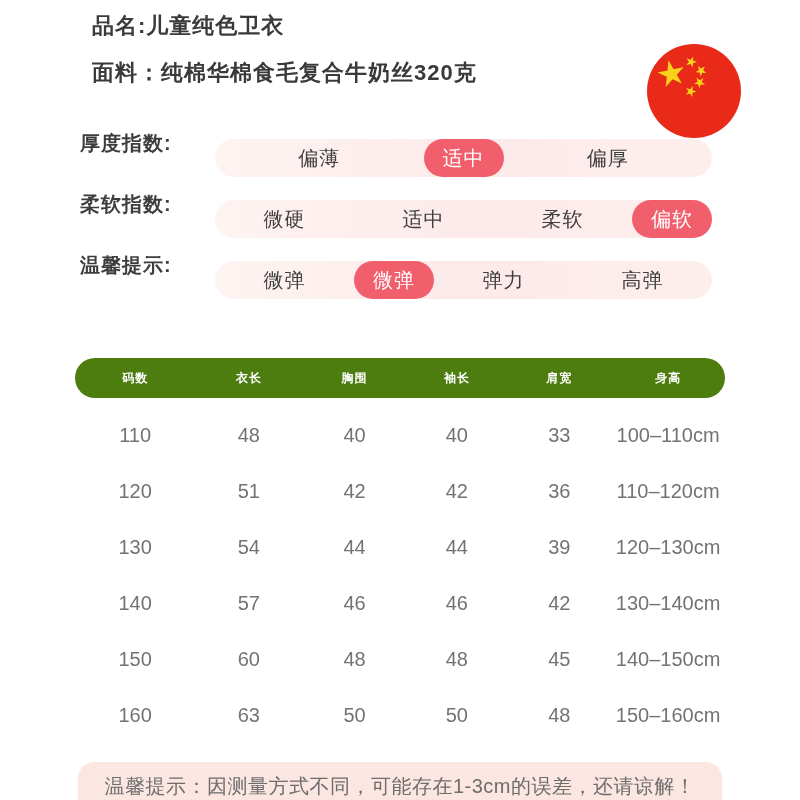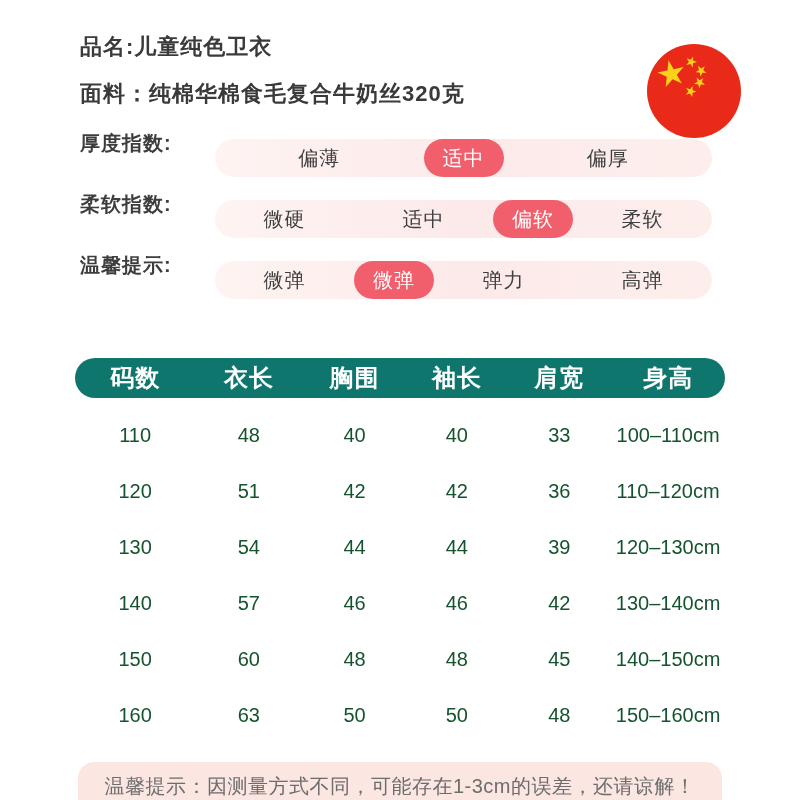--- a/index.html
+++ b/index.html
@@ -6,23 +6,23 @@
   body {
     width: 800px; height: 800px;
     background: #ffffff;
     font-family: "Liberation Sans", "DejaVu Sans", sans-serif;
     overflow: hidden;
   }
   .page { position: relative; width: 800px; height: 800px; overflow: hidden; background:#fff; }
 
   
   .prod-line {
-    position: absolute; left: 80px;
+    position: absolute; left: 92px;
     font-size: 22px; font-weight: 700; color: #3a3a3a;
-    letter-spacing: 1px; white-space: nowrap; margin-top: 21px;
+    letter-spacing: 1px; white-space: nowrap;
   }
   .prod-name   { top: 11px; }
   .prod-fabric { top: 58px; }
 
   
   .flag { position: absolute; left: 647px; top: 44px; width: 94px; height: 94px; z-index: 5; }
 
   
   .idx-row { position: absolute; left: 0; width: 800px; height: 38px; }
   .idx-label {
@@ -47,24 +47,24 @@
 
   
   .size-table { position: absolute; left: 75px; top: 358px; width: 650px; }
   .trow {
     display: grid;
     grid-template-columns: 18.5% 16.5% 16% 15.5% 16% 17.5%;
     align-items: center; text-align: center;
   }
   .thead {
     height: 40px; border-radius: 20px;
-    background: #0f766e; color: #ffffff;
-    font-size: 24px; font-weight: 700; letter-spacing: 1px;
+    background: #4d7c0f; color: #ffffff;
+    font-size: 12px; font-weight: 700; letter-spacing: 1px;
   }
-  .tbody .trow { height: 56px; font-size: 20px; color: #14532d; }
+  .tbody .trow { height: 56px; font-size: 20px; color: #737373; }
   .tbody { margin-top: 9px; }
   .cell { white-space: nowrap; }
 
   
   .notice {
     position: absolute; left: 78px; top: 762px; width: 644px; height: 60px;
     border-radius: 16px; background: #fbe6e2;
     display: flex; justify-content: center; align-items: flex-start;
   }
   .notice span {
@@ -100,22 +100,22 @@
       <div class="opt active">适中</div>
       <div class="opt">偏厚</div>
     </div>
   </div>
 
   <div class="idx-row" style="top:185px">
     <div class="idx-label">柔软指数:</div>
     <div class="idx-bar">
       <div class="opt">微硬</div>
       <div class="opt">适中</div>
+      <div class="opt">柔软</div>
       <div class="opt active">偏软</div>
-      <div class="opt">柔软</div>
     </div>
   </div>
 
   <div class="idx-row" style="top:246px">
     <div class="idx-label">温馨提示:</div>
     <div class="idx-bar">
       <div class="opt">微弹</div>
       <div class="opt active">微弹</div>
       <div class="opt">弹力</div>
       <div class="opt">高弹</div>

